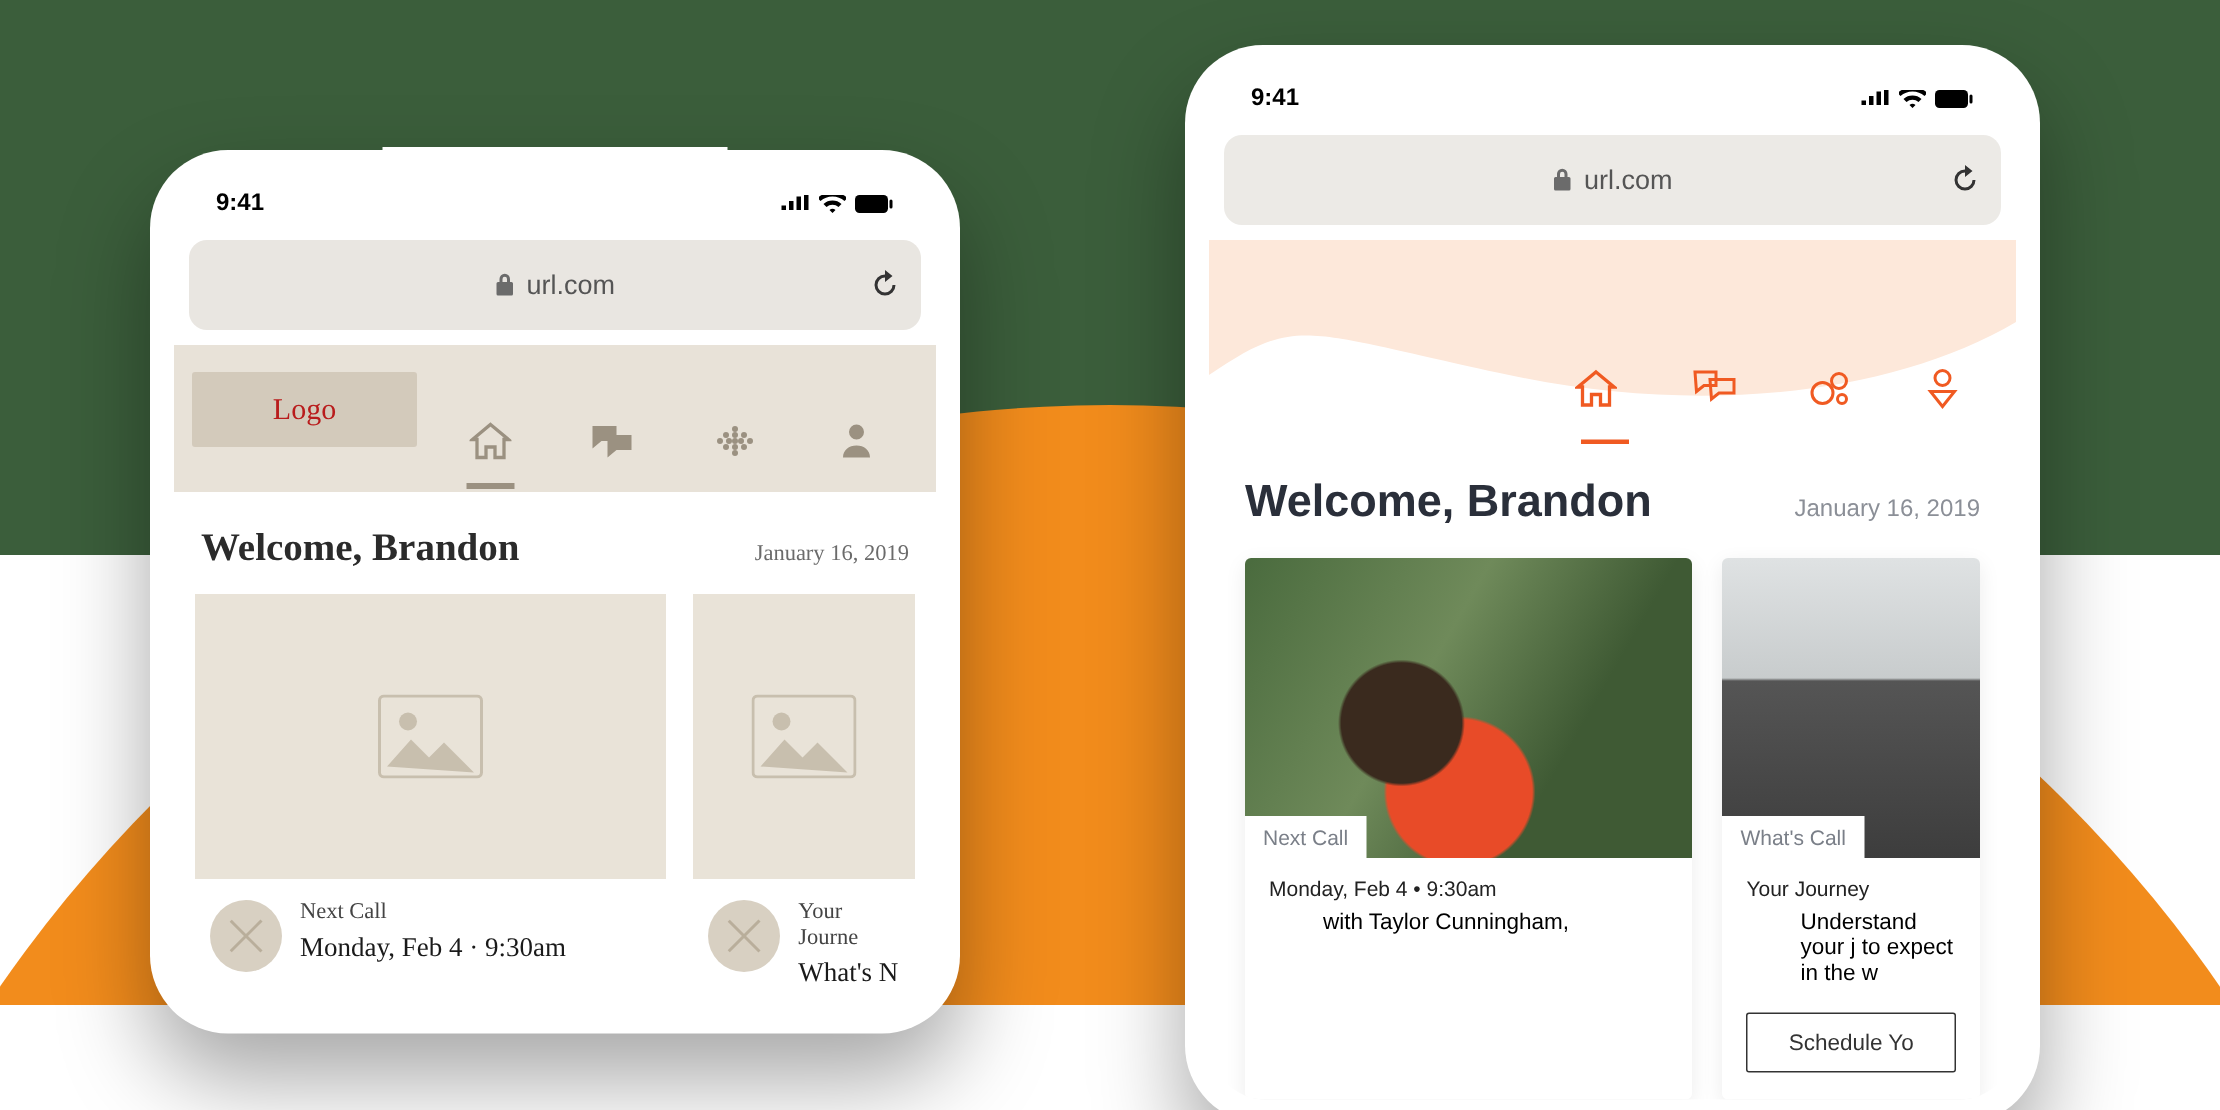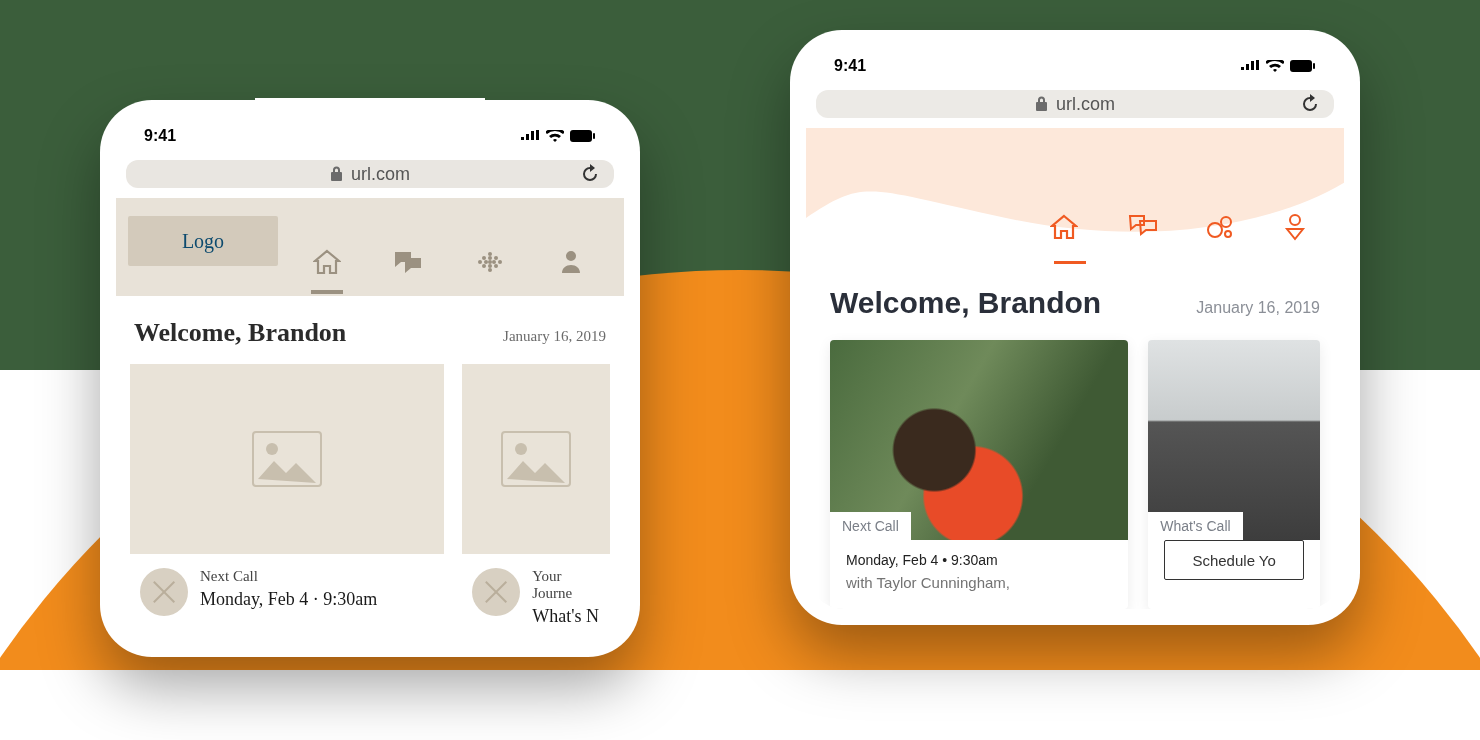--- a/index.html
+++ b/index.html
@@ -61,21 +61,21 @@
     font-size: 16px;
   }
   .status-icons { display:flex; gap:6px; align-items:center; }
   .phone-left .notch-fill{
     position:absolute;top:-2px;left:50%;transform:translateX(-50%);
     width:230px;height:30px;background:#fff;border-radius:0 0 22px 22px;z-index:6;
   }
 
   .addrbar {
     margin: 4px 10px 10px;
-    height: 28px;
+    height: 60px;
     background: #e9e6e1;
     border-radius: 12px;
     display:flex;
     align-items:center;
     justify-content:center;
     position:relative;
     font-size:18px;
     color:#555;
   }
   .phone-right .addrbar { background:#eceae6; }
@@ -89,21 +89,21 @@
   .wf-nav {
     background:#e8e2d8;
     display:flex;
     align-items:flex-end;
     padding:14px 12px 0;
     gap:8px;
     height:98px;
   }
   .wf-logo {
     background:#d3cabb;
-    color:#0c4a6e;
+    color:#b91c1c;
     width:150px; height:50px;
     display:flex;align-items:center;justify-content:center;
     border-radius:2px;
     margin-bottom:auto;
     margin-top:4px;
     font-size:20px;
   }
   .wf-nav-icons {
     flex:1;
     display:flex;
@@ -198,21 +198,21 @@
     background:
       linear-gradient(180deg,#dfe2e3,#c8cccd 40%,#555 41%,#3d3d3d);
   }
   .pr-tag {
     position:absolute;left:0;bottom:0;
     background:#fff;color:#7a7f88;
     font-size:14px;padding:6px 12px;
   }
   .pr-card-body { padding:12px 16px 18px; flex:1; }
   .pr-h { font-size:14px; color:#222; margin-bottom:6px; }
-  .pr-sub { font-size:15px; color:#737373; }
+  .pr-sub { font-size:15px; color:#000000;margin-left:36px; }
   .pr-btn {
     margin:0 16px 18px;
     border:1px solid #333;
     background:#fff;
     height:40px;
     display:flex;align-items:center;justify-content:center;
     font-size:15px;
     color:#333;
     border-radius:2px;
   }
@@ -417,18 +417,22 @@
           </div>
           <div class="pr-card-body">
             <div class="pr-h">Monday, Feb 4 • 9:30am</div>
             <div class="pr-sub">with Taylor Cunningham,</div>
           </div>
         </div>
         <div class="pr-card" style="width:190px">
           <div class="pr-card-img img2">
             <div class="pr-tag">What's Call</div>
           </div>
+          <div class="pr-card-body">
+            <div class="pr-h">Your Journey</div>
+            <div class="pr-sub">Understand your j to expect in the w</div>
+          </div>
           <div class="pr-btn">Schedule Yo</div>
         </div>
       </div>
     </div>
   </div>
 </div>
 
 </body></html>

